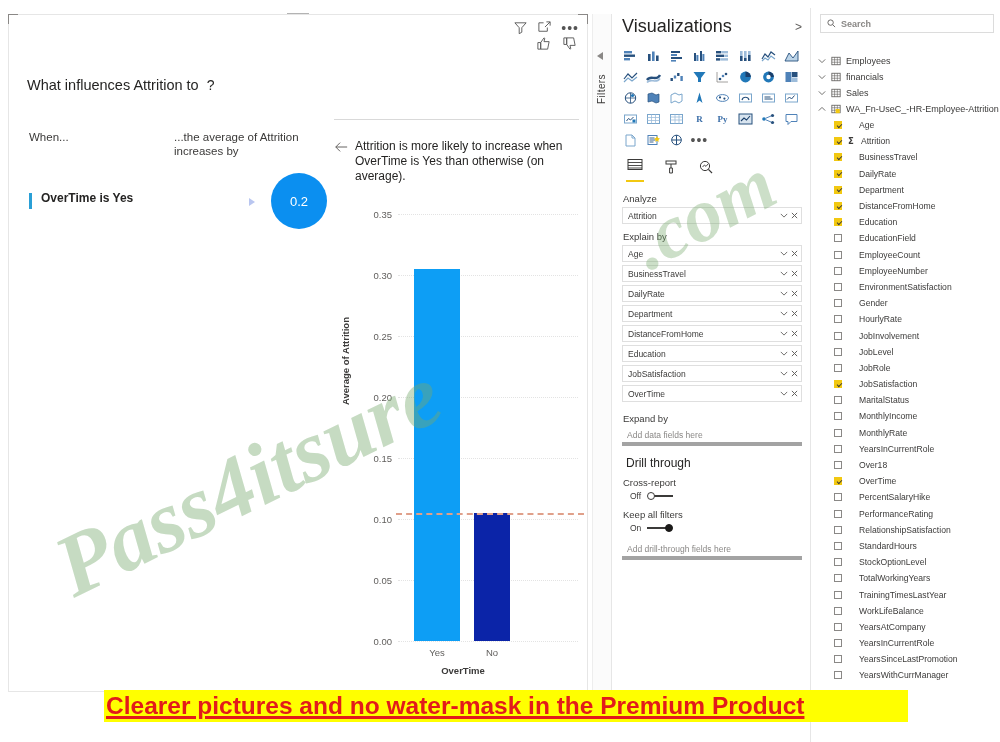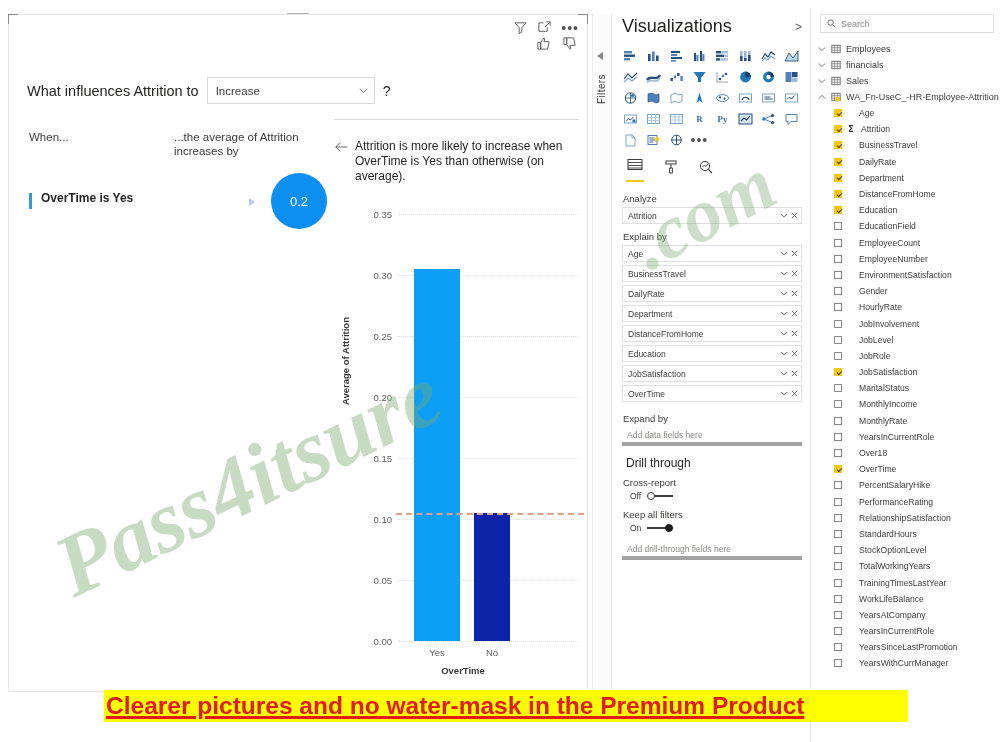--- a/index.html
+++ b/index.html
@@ -124,22 +124,22 @@
   .toggle-row{display:flex;align-items:center;gap:6px;margin:3px 0 8px 8px;font-size:8.5px;color:#3b3a39;}
   .tgl{position:relative;width:26px;height:8px;}
   .tgl .ln{position:absolute;top:3.2px;left:5px;right:0;height:1.6px;background:#3b3a39;}
   .tgl .kn{position:absolute;top:0;left:0;width:8px;height:8px;border-radius:50%;border:1.6px solid #3b3a39;background:#fff;box-sizing:border-box;}
   .tgl.on .kn{left:auto;right:0;background:#1b1a19;border-color:#1b1a19;}
   .tgl.on .ln{left:0;right:6px;}
 
   
   .fieldspane{position:absolute;left:812px;top:8px;width:188px;height:734px;background:#fff;}
   .search-box{
-    margin:6px 6px 0 8px;height:17px;border:1px solid #dcdcdc;display:flex;align-items:center;gap:5px;
-    padding:0 6px;font-size:9px;color:#8a8886;cursor:text;
+    margin:6px 6px 12px 8px;height:17px;border:1px solid #dcdcdc;display:flex;align-items:center;gap:5px;
+    padding:0 6px;font-size:9px;color:#8a8886;cursor:text;font-weight:bold;
   }
   .tree{padding:8px 0 0 6px;}
   .tnode{display:flex;align-items:center;gap:5px;height:16px;font-size:9px;color:#3b3a39;cursor:pointer;}
   .tcaret{width:8px;height:8px;flex:0 0 8px;}
   .tbl-ico{width:10px;height:10px;flex:0 0 10px;}
   .flist{padding-left:16px;}
   .frow{display:flex;align-items:center;gap:6px;height:16.2px;font-size:8.6px;color:#3b3a39;cursor:pointer;}
   .cbx{width:8px;height:8px;border:1px solid #8a8886;box-sizing:border-box;background:#fff;flex:0 0 8px;position:relative;}
   .cbx.checked{background:#f2c811;border-color:#f2c811;}
   .cbx.checked:after{
@@ -204,26 +204,20 @@
                 <path d="M5 2v7l3.5 5 .9-.6-.9-3.4H14L12.4 2z" fill="none" stroke="#5a5a5a" stroke-width="1"></path>
                 <path d="M2 2v7h3V2z" fill="none" stroke="#5a5a5a" stroke-width="1"></path>
               </svg>
           </span>
         </div>
       </div>
 
 
       <div class="question-row">
         <span class="q-text">What influences Attrition to</span>
-        <div class="q-select">
-          <span>Increase</span>
-          <svg class="chev" viewBox="0 0 12 8">
-              <path d="M1 1l5 5 5-5" fill="none" stroke="#605e5c" stroke-width="1.1"></path>
-            </svg>
-        </div>
         <span class="q-help">?</span>
       </div>
 
       <div class="when-col col-head">When...</div>
       <div class="avg-col col-head">...the average of Attrition increases by</div>
 
       <div class="infl-row">
         <span class="infl-bar"></span>
         <span class="infl-label">OverTime is Yes</span>
         <span class="infl-caret"></span>

